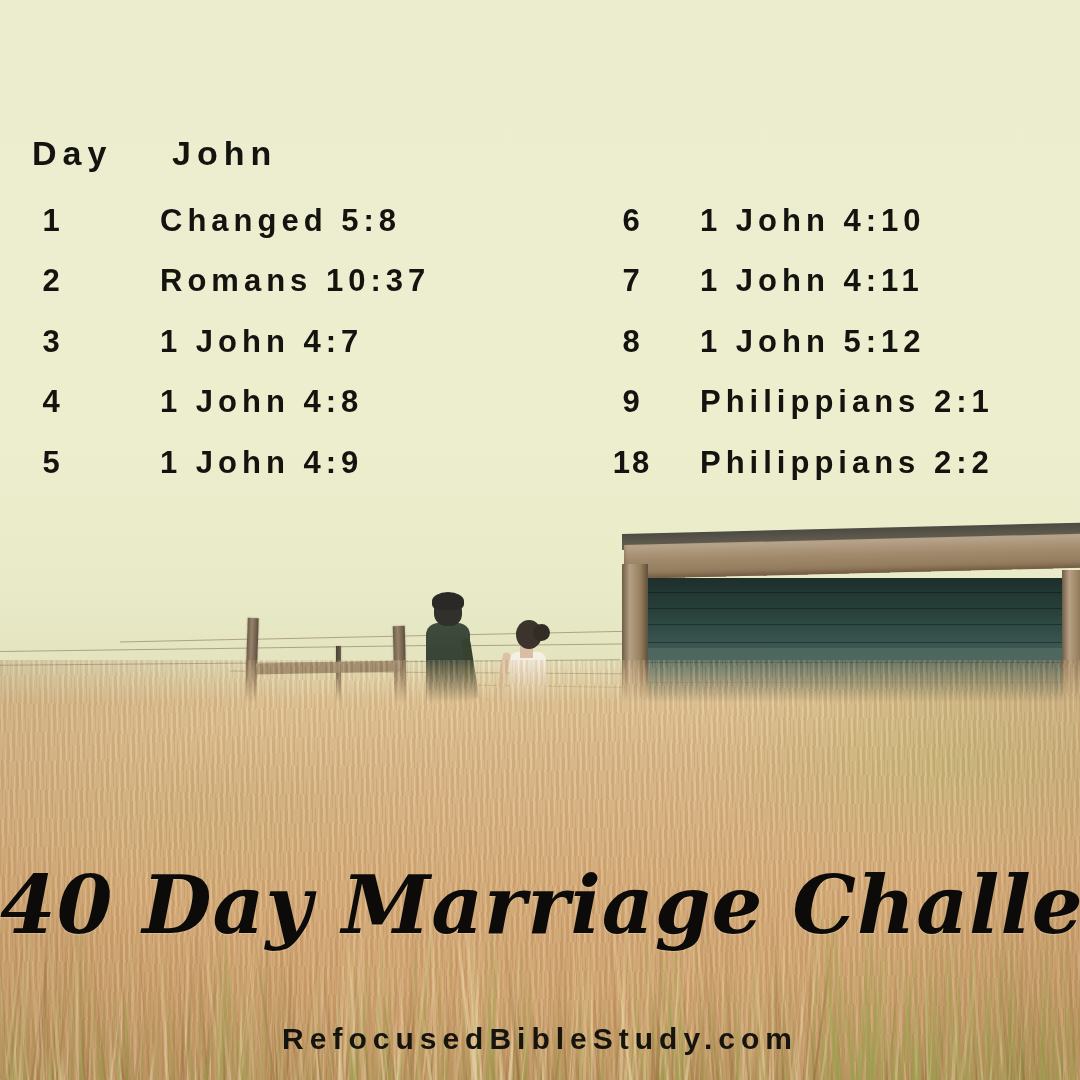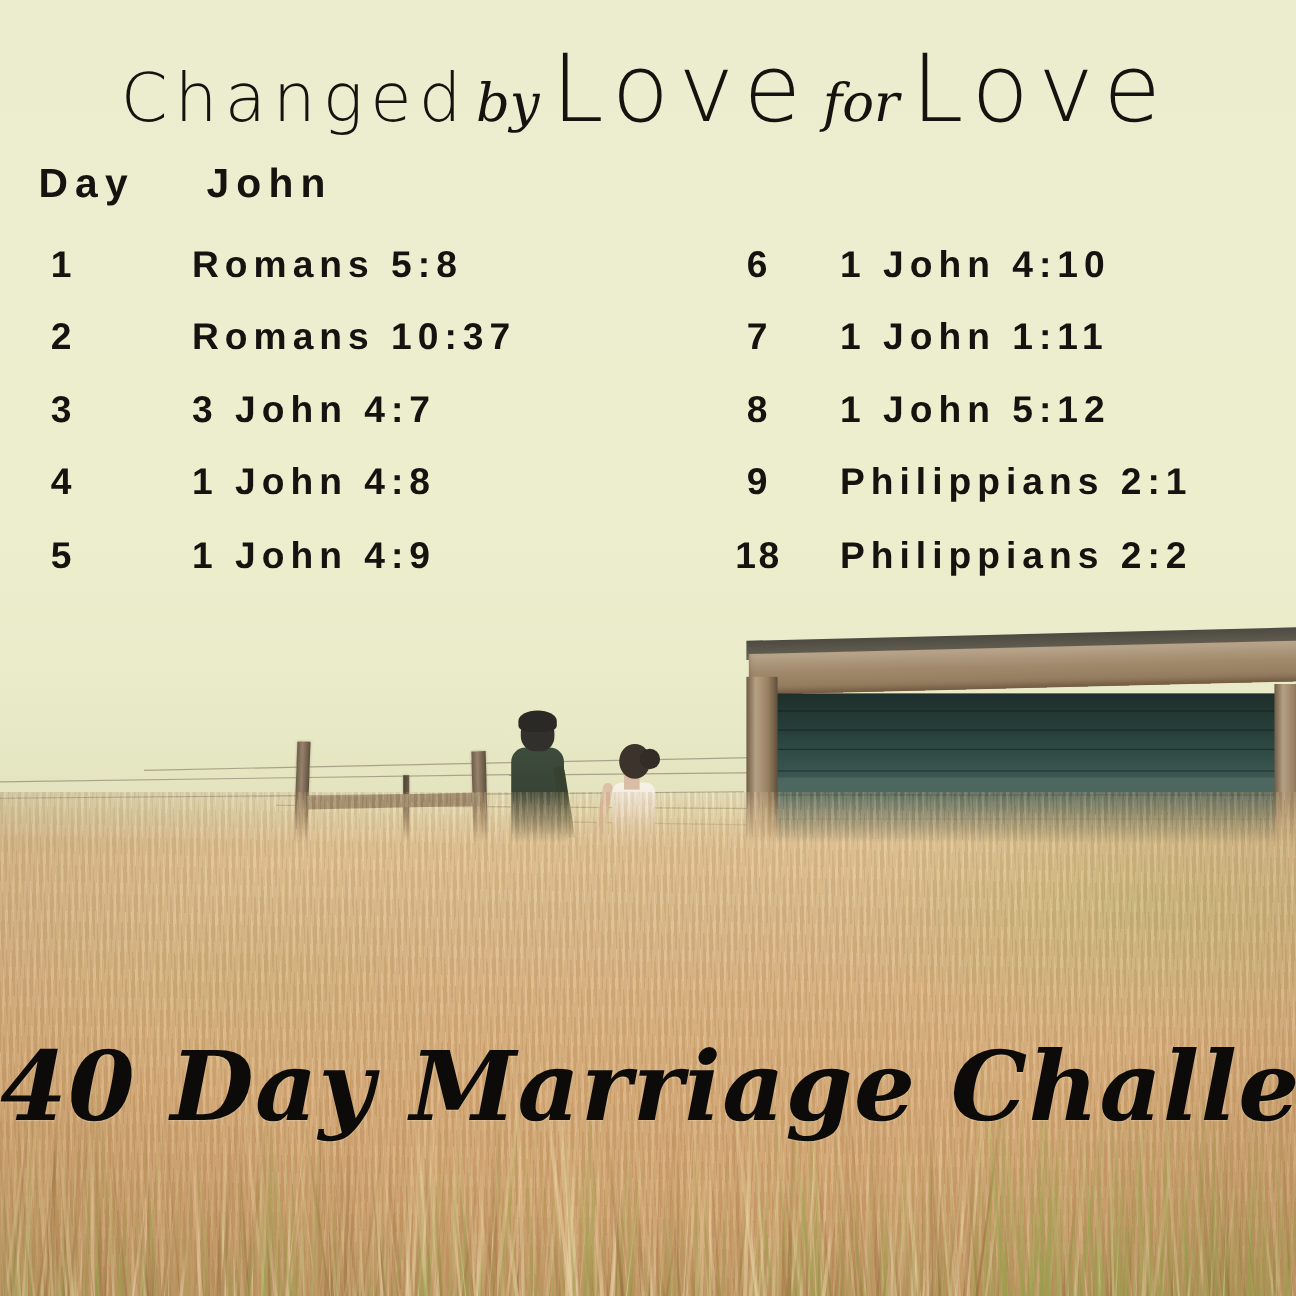--- a/index.html
+++ b/index.html
@@ -1826,67 +1826,65 @@
           <i class="blade dark" style="left:106.8px;height:152px;width:2px;opacity:0.90;transform:rotate(-5.9deg);"></i>
           <i class="blade " style="left:144.0px;height:36px;width:1px;opacity:0.51;transform:rotate(1.6deg);"></i>
           <i class="blade green" style="left:480.4px;height:206px;width:2px;opacity:0.70;transform:rotate(-3.5deg);"></i>
           <i class="blade light" style="left:390.2px;height:94px;width:1px;opacity:0.72;transform:rotate(-6.0deg);"></i>
           <i class="blade light" style="left:741.7px;height:199px;width:3px;opacity:0.43;transform:rotate(4.4deg);"></i>
         </div>
       <div class="field-vignette"></div>
     </div>
   </div>
 
-  <div class="title">
-    <span class="t-changed">Changed</span><span class="t-script">by</span><span class="t-love">Love</span><span class="t-script">for</span><span class="t-love">Love</span>
-  </div>
 
   <div class="table-head head-day">Day</div>
   <div class="table-head head-verse">John</div>
 
   <div class="grid">
 
     <div class="row col-left" style="top:203px;">
       <span class="day">1</span>
-      <span class="verse">Romans 5:8</span>
+      <span class="verse">Changed 5:8</span>
     </div>
     <div class="row col-left" style="top:263px;">
       <span class="day">2</span>
       <span class="verse">Romans 10:37</span>
     </div>
     <div class="row col-left" style="top:324px;">
       <span class="day">3</span>
-      <span class="verse">3 John 4:7</span>
+      <span class="verse">1 John 4:7</span>
     </div>
     <div class="row col-left" style="top:384px;">
       <span class="day">4</span>
       <span class="verse">1 John 4:8</span>
     </div>
     <div class="row col-left" style="top:445px;">
       <span class="day">5</span>
       <span class="verse">1 John 4:9</span>
     </div>
 
     <div class="row col-right" style="top:203px;">
       <span class="day">6</span>
       <span class="verse">1 John 4:10</span>
     </div>
     <div class="row col-right" style="top:263px;">
       <span class="day">7</span>
-      <span class="verse">1 John 1:11</span>
+      <span class="verse">1 John 4:11</span>
     </div>
     <div class="row col-right" style="top:324px;">
       <span class="day">8</span>
       <span class="verse">1 John 5:12</span>
     </div>
     <div class="row col-right" style="top:384px;">
       <span class="day">9</span>
       <span class="verse">Philippians 2:1</span>
     </div>
     <div class="row col-right" style="top:445px;">
       <span class="day">18</span>
       <span class="verse">Philippians 2:2</span>
     </div>
   </div>
 
   <div class="script-title">40 Day Marriage Challenge</div>
+  <div class="site">RefocusedBibleStudy.com</div>
 
 </div>
 
 </body></html>

